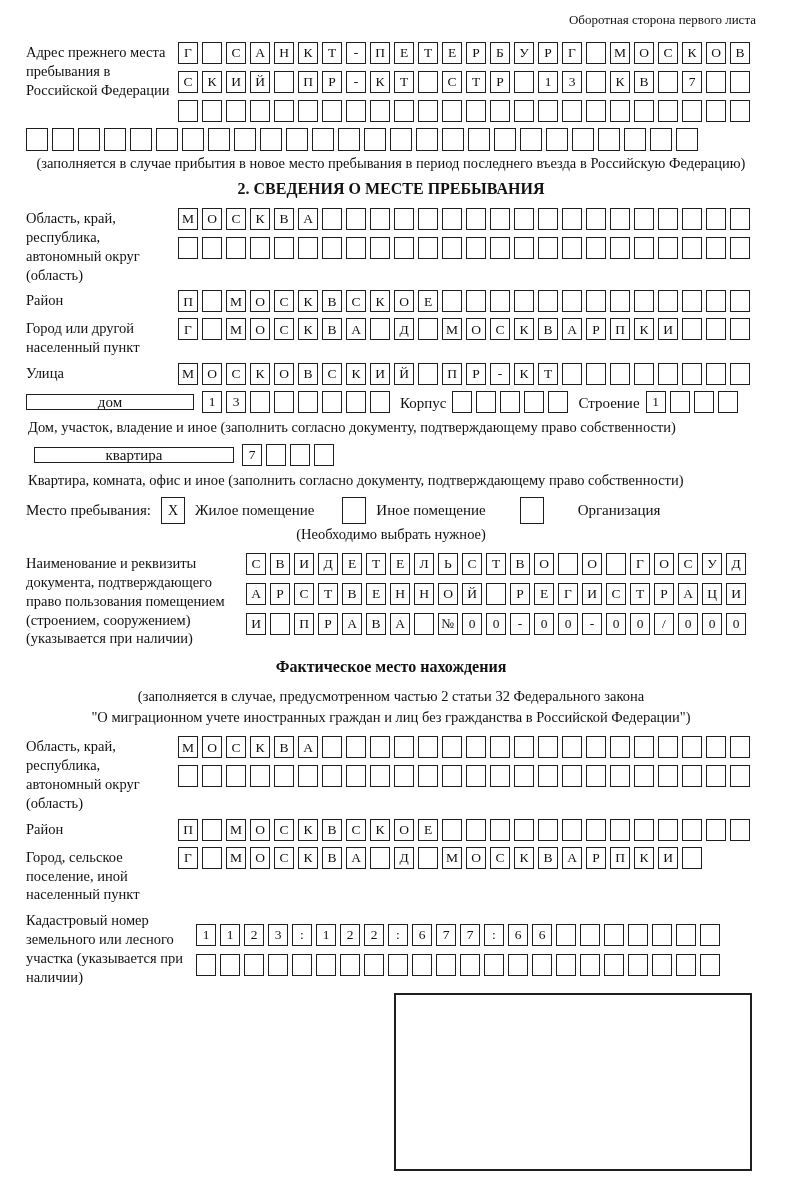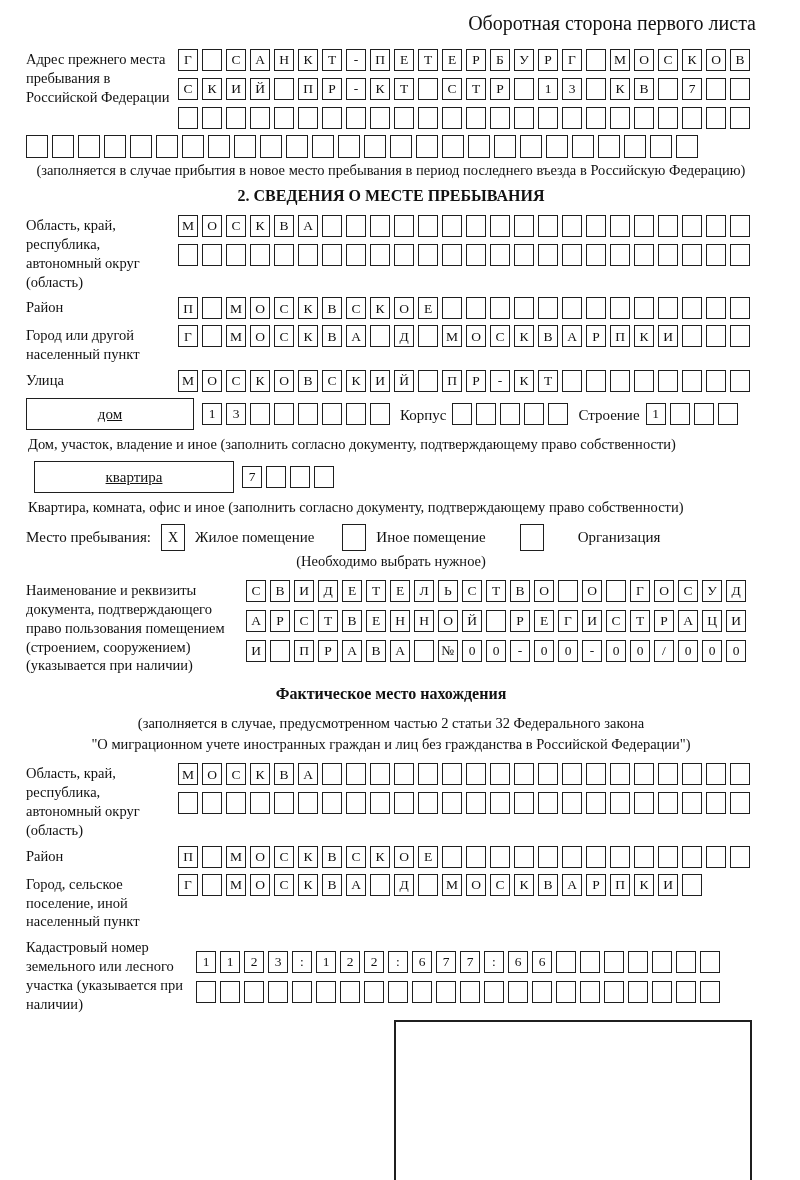--- a/index.html
+++ b/index.html
@@ -2,43 +2,43 @@
 <html><head>
 <meta charset="utf-8">
 <style>
   * { margin:0; padding:0; box-sizing:border-box; }
   html,body { background:#ffffff; }
   body {
     width:800px; height:1180px; overflow:hidden;
     font-family:"Liberation Serif", serif;
     color:#111; padding:12px 44px 0 26px;
   }
-  .hdr-note { text-align:right; font-size:20px; margin-bottom:14px; }
+  .hdr-note { text-align:right; font-size:13px; margin-bottom:14px; }
 
   .frow { display:flex; align-items:flex-start; margin-bottom:6px; }
   .flabel { width:152px; flex:0 0 152px; font-size:14.5px; line-height:1.3; padding-top:1px; }
   .flabel.wide { width:220px; flex:0 0 220px; }
   .cellcol { display:flex; flex-direction:column; gap:7px; flex:1; }
   .cells { display:flex; gap:4px; }
   .cell {
     width:20px; height:22px; flex:0 0 20px;
     border:1.6px solid #1f1f1f;
     display:flex; align-items:center; justify-content:center;
     font-size:13.5px; line-height:1;
   }
   .cells.big .cell { width:22px; flex-basis:22px; height:23px; }
   .cells.doc .cell  { width:20px; }
   .fullrow { margin:2px 0 4px 0; }
   .note { text-align:center; font-size:14.5px; margin:2px 0 8px 0; }
   .sec-title { text-align:center; font-weight:bold; font-size:16px; margin:8px 0 10px 0; }
   .sub-note { text-align:center; font-size:14.5px; line-height:1.45; margin-bottom:8px; }
 
   .housebox {
-    border:1.6px solid #1f1f1f; height:32px; display:flex;
-    align-items:center; justify-content:center; font-size:15px;text-decoration:underline;
+    border:1.6px solid #1f1f1f; height:16px; display:flex;
+    align-items:center; justify-content:center; font-size:15px;
   }
   .inline-lbl { font-size:15px; padding:3px 6px 0 10px; white-space:nowrap;font-family:Liberation Serif, serif; }
   .gap8 { width:8px; }
 
   .stay-row { display:flex; align-items:center; font-size:15px; margin:4px 0 2px 0; }
   .chkbox {
     width:24px; height:27px; border:1.6px solid #1f1f1f; margin:0 10px;
     display:flex; align-items:center; justify-content:center; font-size:14px;
   }
   .stay-note { font-size:14.5px; margin:2px 0 10px 150px; }

